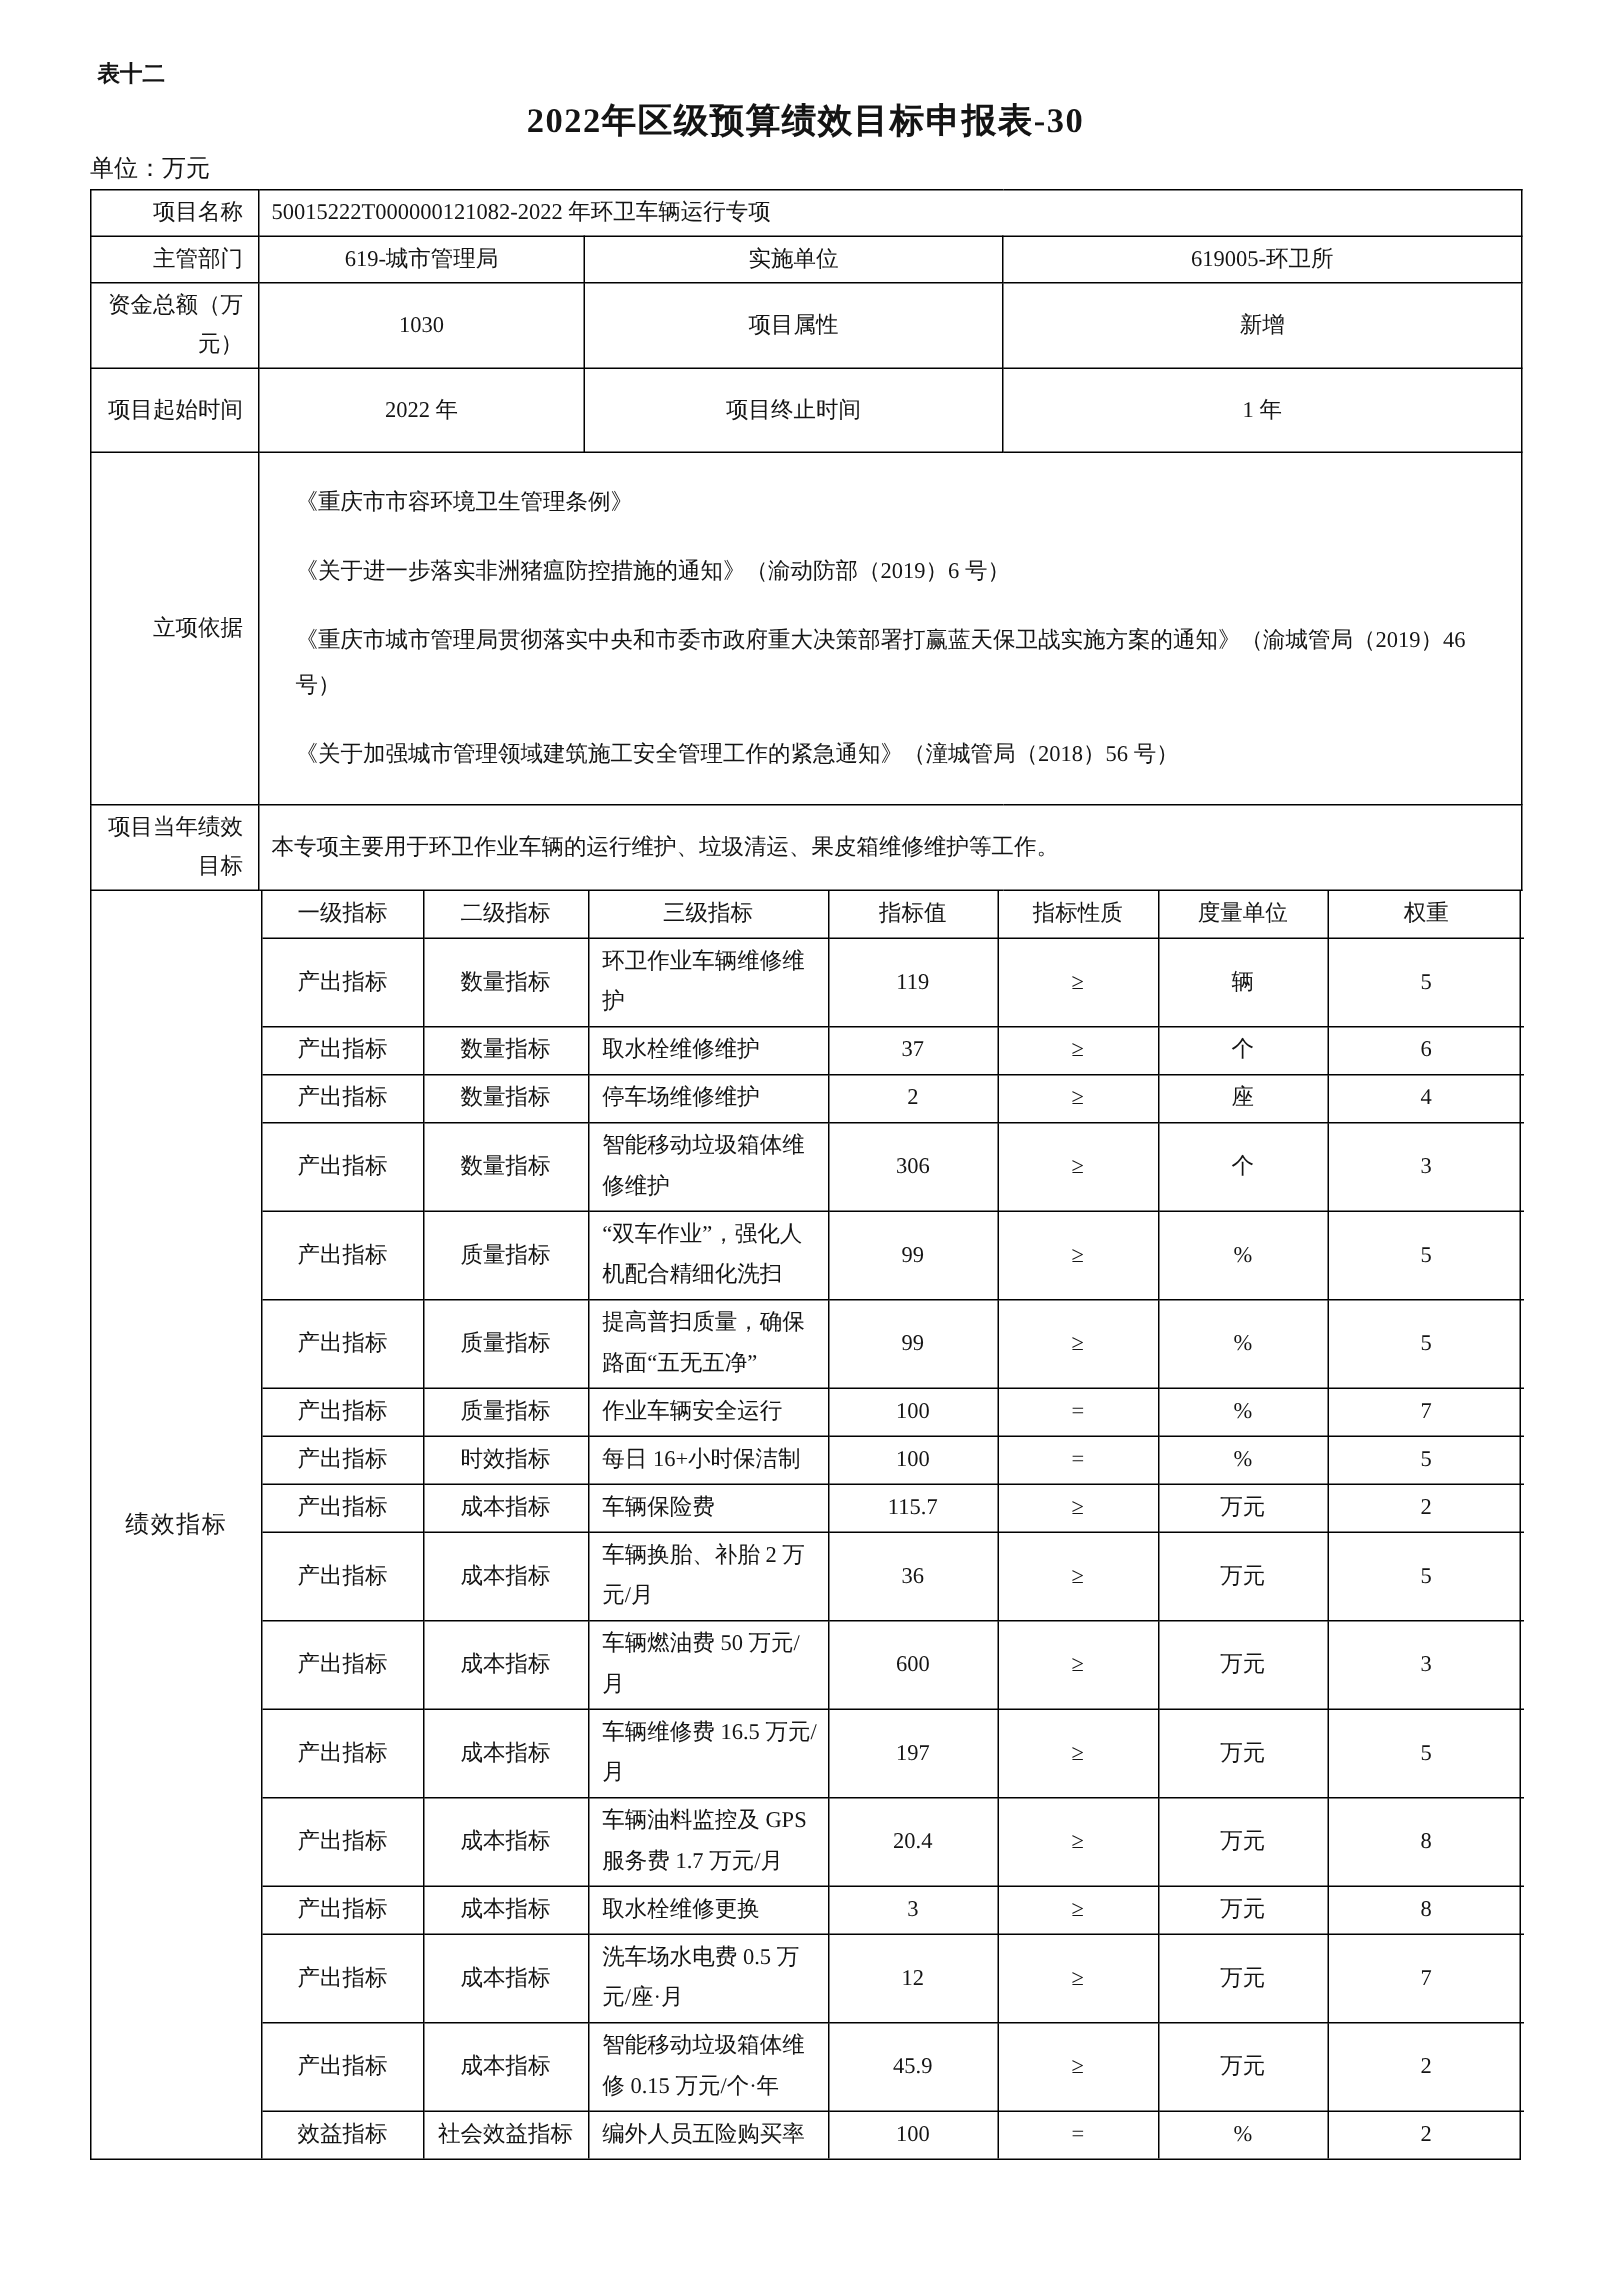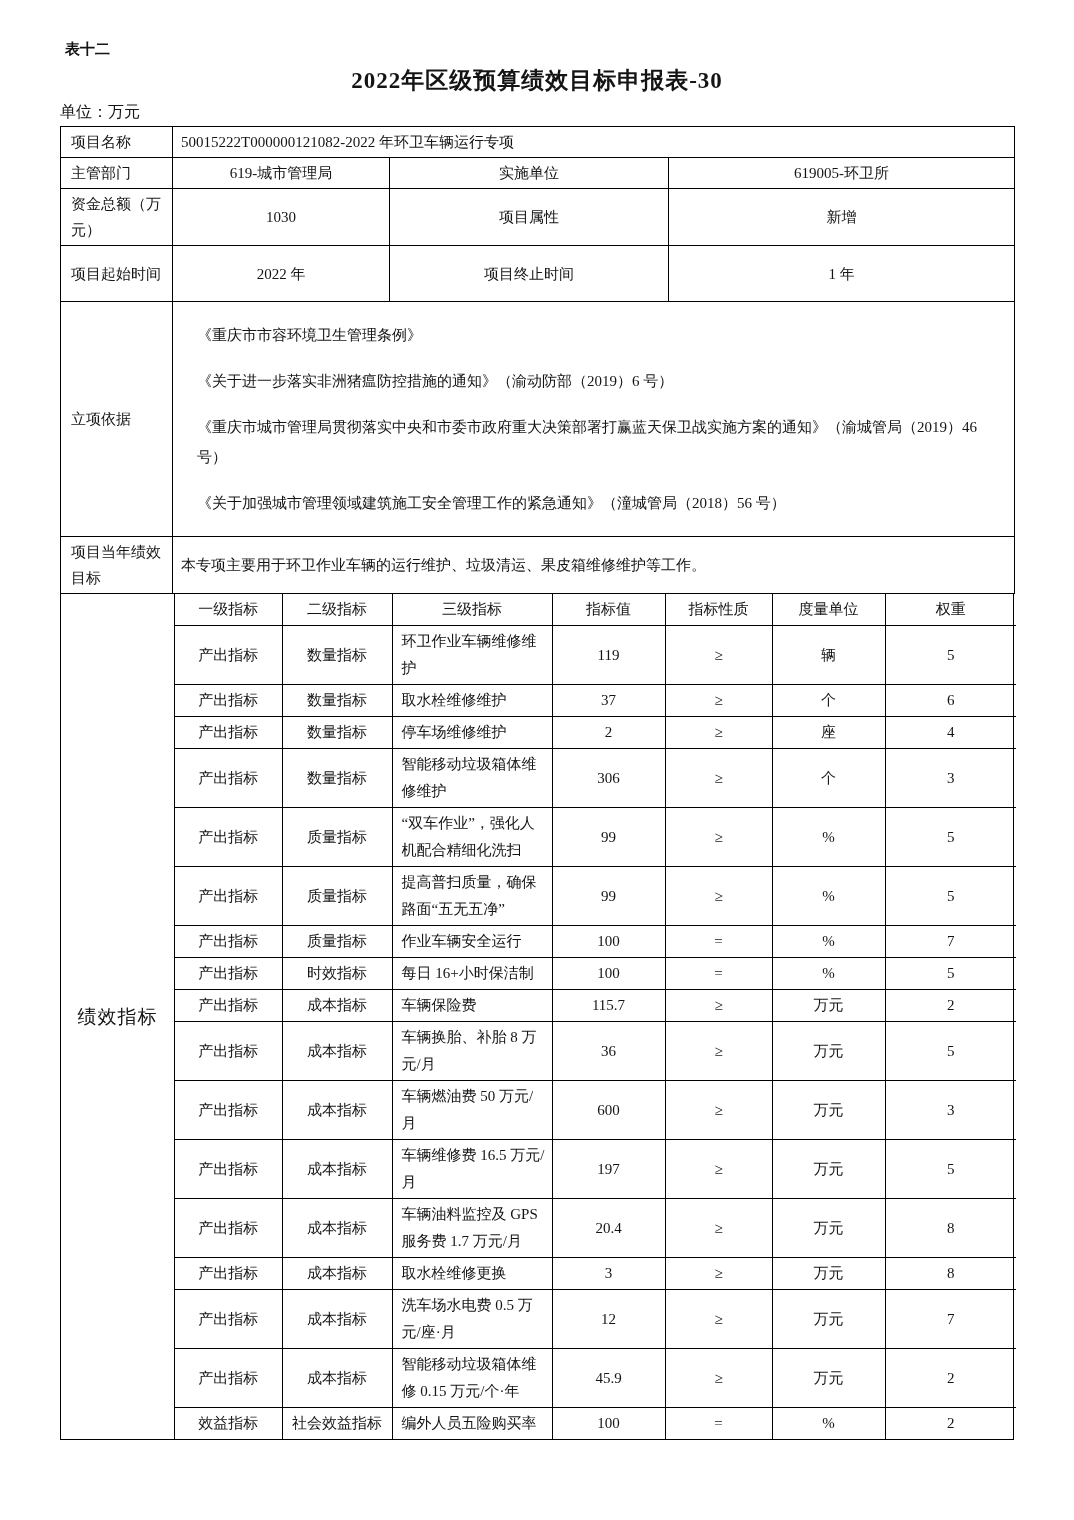--- a/index.html
+++ b/index.html
@@ -11,36 +11,36 @@
   .corner{padding-top:40px;margin-left:65px;font-weight:bold;font-size:15px;}
   .title{margin:6px 0 0 0;text-align:center;font-size:23px;font-weight:bold;letter-spacing:1px;}
   .unit{width:954px;margin:6px auto 3px auto;text-align:left;font-size:16px;}
   .content{width:954px;margin:0 auto;}
 
   table.info{width:954px;border-collapse:collapse;table-layout:fixed;}
   table.info td{
     border:1px solid #000;font-size:15px;vertical-align:middle;
     padding:2px 8px;line-height:26px;box-sizing:border-box;word-break:break-all;
   }
-  table.info td.lbl{text-align:left;padding:2px 10px;margin-left:31px;}
+  table.info td.lbl{text-align:right;padding:2px 10px;margin-left:31px;}
   table.info td.val{text-align:center;}
   table.info td.long{text-align:left;}
   tr.h27 td{height:27px;}
   tr.h56 td{height:56px;}
   tr.h52 td{height:52px;}
   td.basis{padding:6px 10px;}
   td.basis p{margin:16px;line-height:30px;text-align:left;}
 
   .ind-wrap{
     display:flex;width:954px;box-sizing:border-box;
     border:1px solid #000;border-top:none;
   }
   .ind-label{
     width:113px;flex:none;display:flex;align-items:center;justify-content:center;
-    border-right:1px solid #000;font-size:19px;letter-spacing:1px;
+    border-right:1px solid #000;font-size:16px;letter-spacing:1px;
   }
   table.ind{flex:1;border-collapse:collapse;table-layout:fixed;width:841px;}
   table.ind td{
     border:1px solid #000;font-size:15px;text-align:center;vertical-align:middle;
     padding:2px 5px;line-height:27px;box-sizing:border-box;word-break:break-all;
   }
   table.ind tr td:first-child{border-left:none;margin-top:16px;}
   table.ind tr td:last-child{border-right:none;}
   table.ind tr:first-child td{border-top:none;}
   table.ind tr:last-child td{border-bottom:none;}
@@ -201,21 +201,21 @@
             <td class="c1">成本指标</td>
             <td class="c2">车辆保险费</td>
             <td class="c3">115.7</td>
             <td class="c4">≥</td>
             <td class="c5">万元</td>
             <td class="c6">2</td>
           </tr>
           <tr>
             <td class="c0">产出指标</td>
             <td class="c1">成本指标</td>
-            <td class="c2">车辆换胎、补胎 8 万元/月</td>
+            <td class="c2">车辆换胎、补胎 2 万元/月</td>
             <td class="c3">36</td>
             <td class="c4">≥</td>
             <td class="c5">万元</td>
             <td class="c6">5</td>
           </tr>
           <tr>
             <td class="c0">产出指标</td>
             <td class="c1">成本指标</td>
             <td class="c2">车辆燃油费 50 万元/月</td>
             <td class="c3">600</td>

